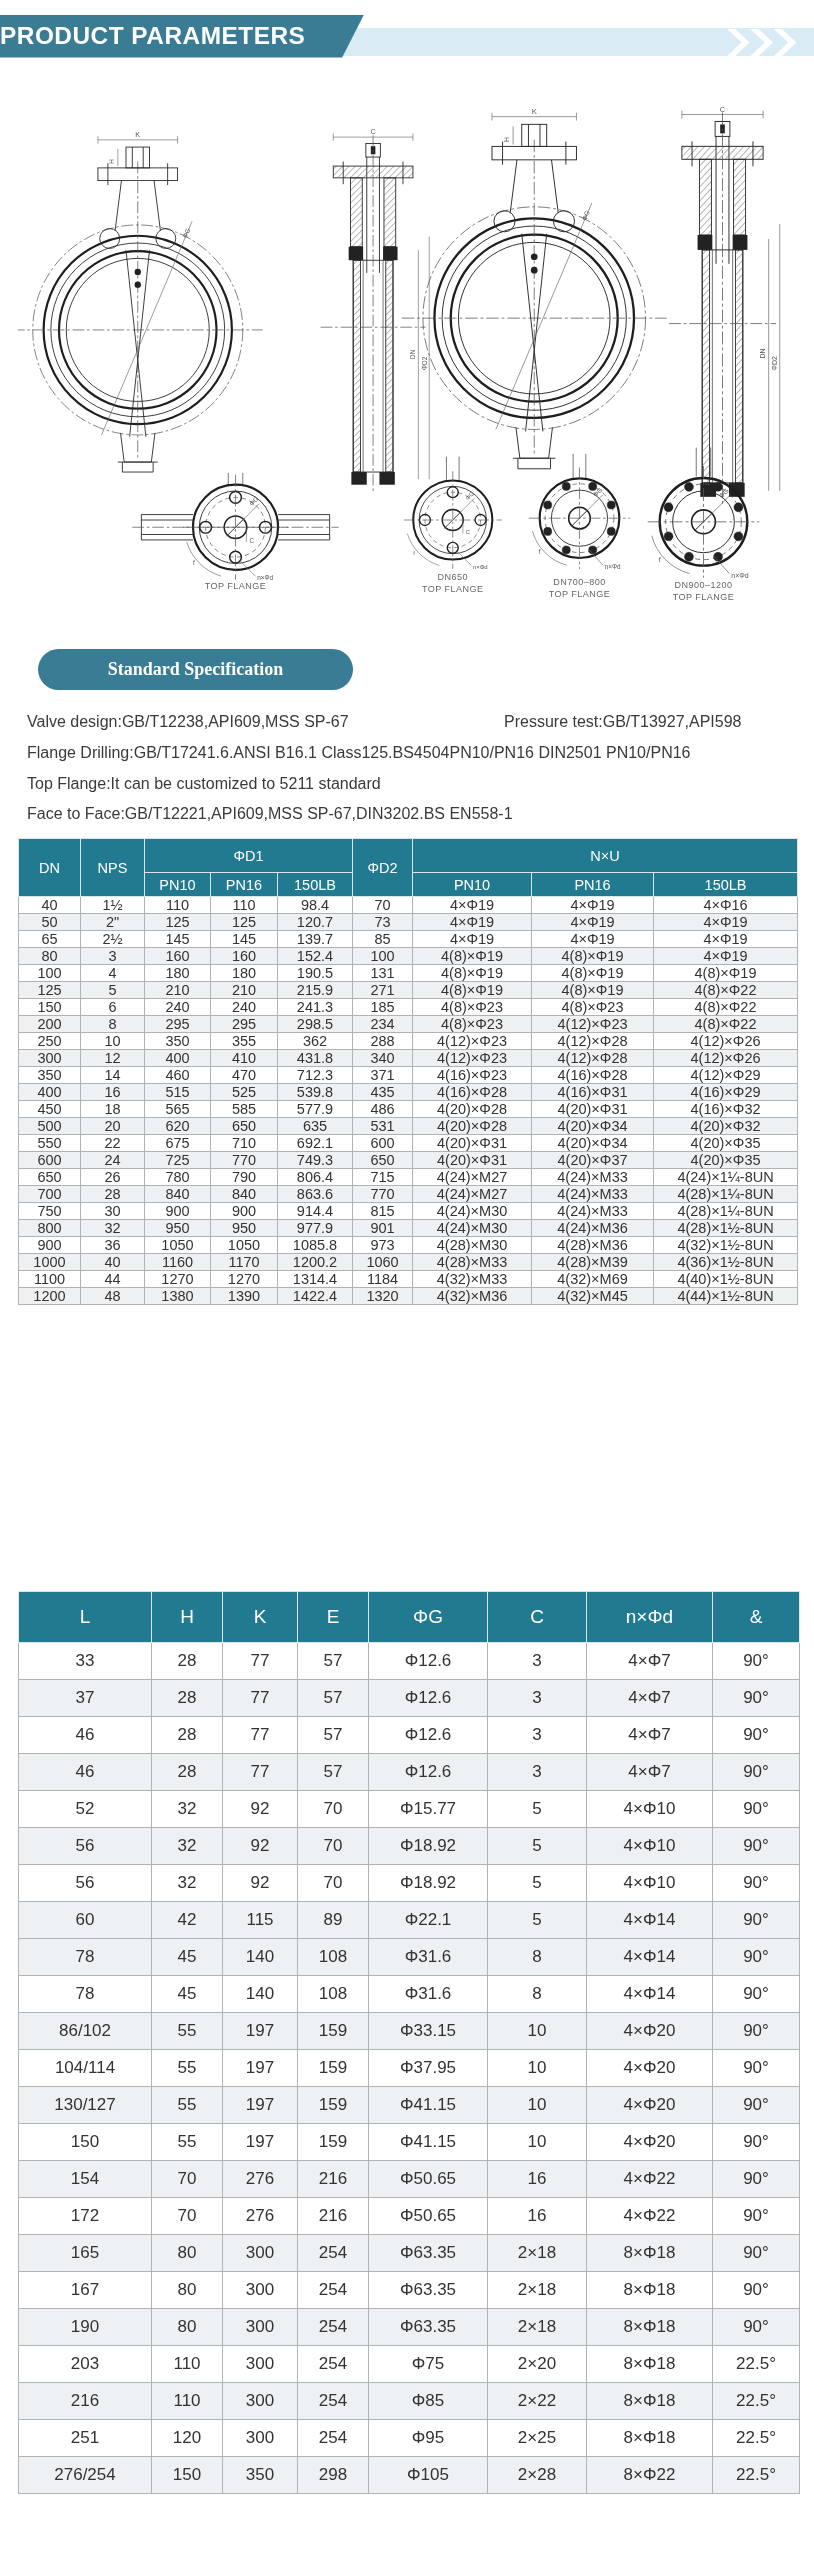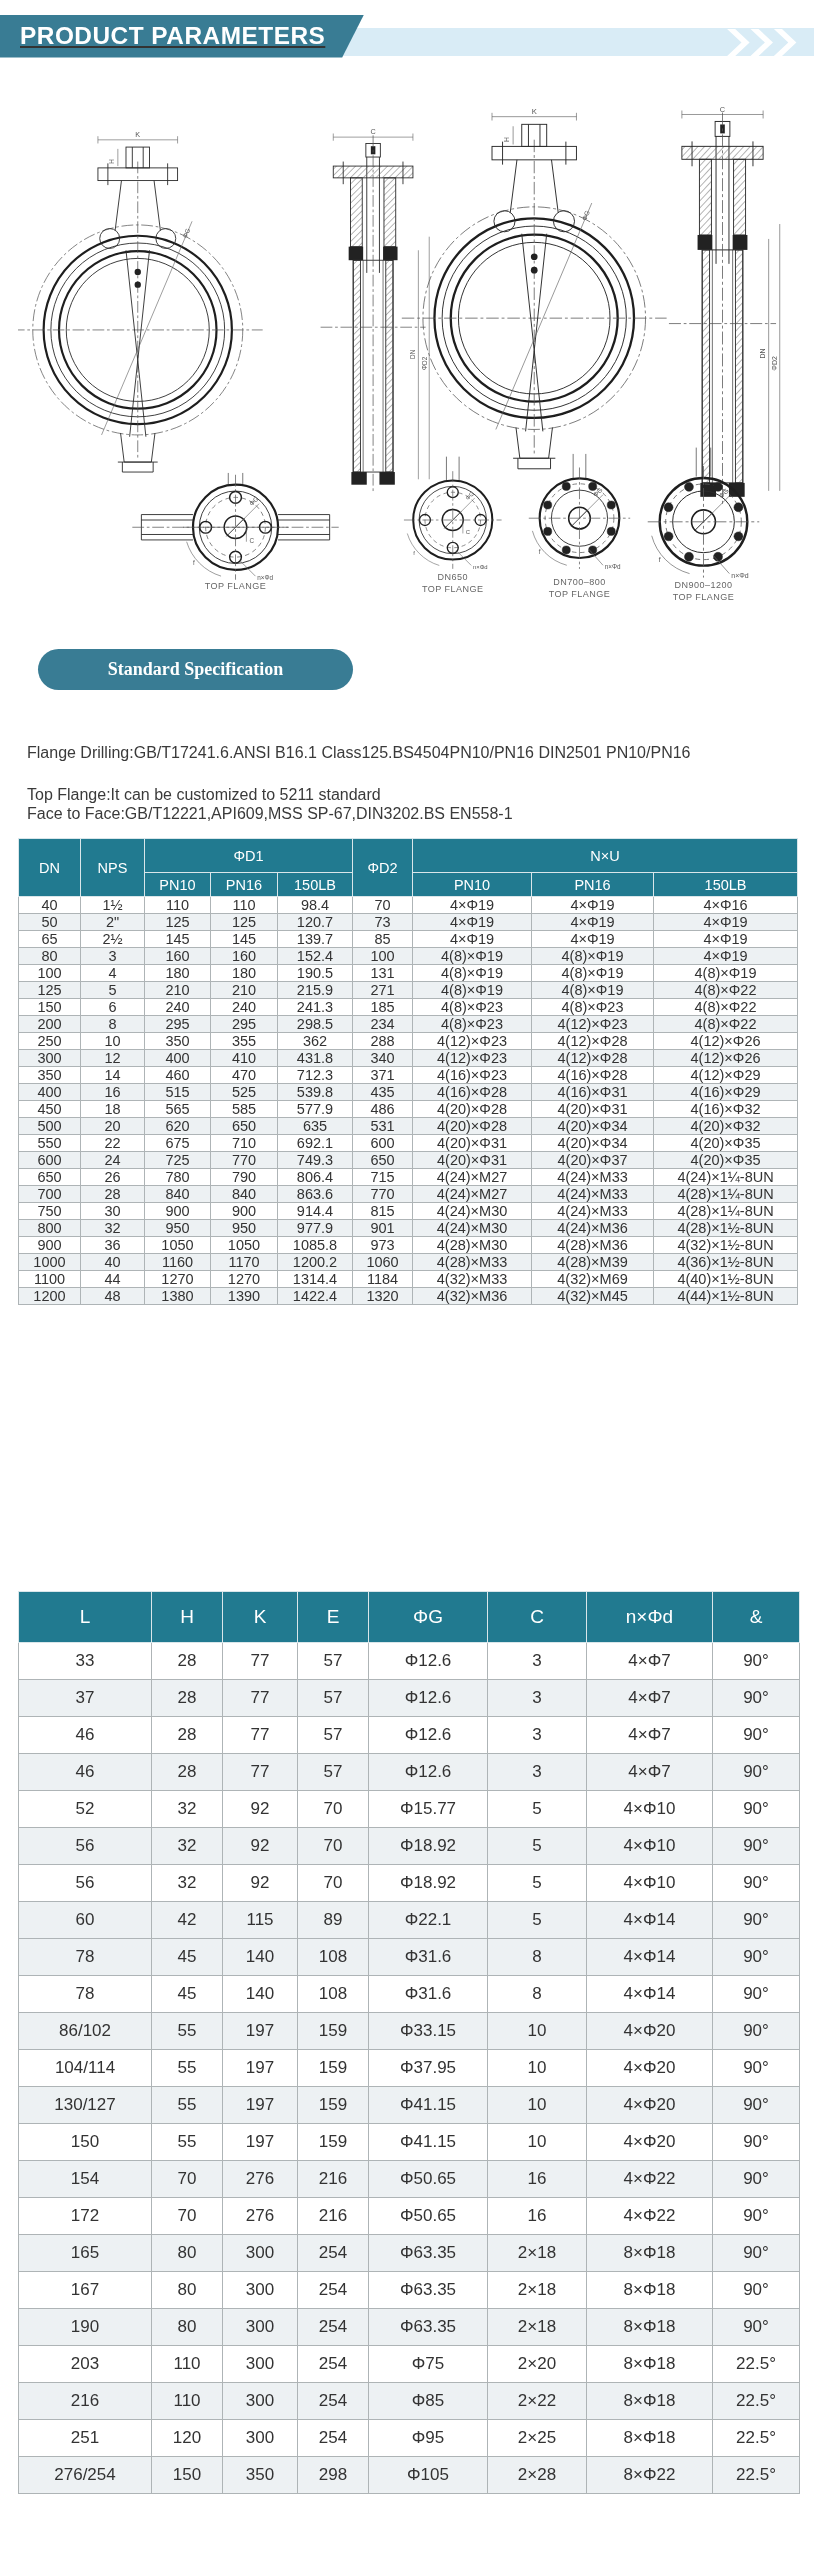--- a/index.html
+++ b/index.html
@@ -3,21 +3,21 @@
 <meta charset="utf-8">
 <style>
   html,body{margin:0;padding:0;background:#fff;}
   .page{position:relative;width:815px;height:2576px;background:#ffffff;overflow:hidden;
         font-family:"Liberation Sans",sans-serif;color:#333;}
 
   
   .banner-band{position:absolute;left:337px;top:28px;width:478px;height:28px;background:#d9ecf6;}
   .banner-main{position:absolute;left:0;top:14.5px;width:364px;height:43px;background:#397c94;
                clip-path:polygon(0 0,100% 0,94% 100%,0 100%);
-               display:flex;align-items:center;padding-left:20px;box-sizing:border-box;text-decoration:underline;}
+               display:flex;align-items:center;box-sizing:border-box;}
   .banner-main span{color:#fff;font-size:24.4px;font-weight:bold;letter-spacing:0.5px;white-space:nowrap;}
   .chevrons{position:absolute;right:14.5px;top:0.9px;}
 
   
   .dwg{position:absolute;left:18px;top:81px;}
   .ln{stroke:#2b2b2b;fill:none;stroke-width:1;}
   .thin{stroke:#2b2b2b;fill:none;stroke-width:.7;}
   .thick2{stroke:#1e1e1e;fill:none;stroke-width:2.4;}
   .thick15{stroke:#1e1e1e;fill:none;stroke-width:1.6;}
   .cl{stroke:#555;fill:none;stroke-width:.8;stroke-dasharray:13 3 3 3;}
@@ -223,22 +223,26 @@
     <text x="480" y="564" class="flbl">TOP FLANGE</text>
     <text x="620" y="557" class="flname">DN700–800</text>
     <text x="620" y="570" class="flbl">TOP FLANGE</text>
     <text x="757" y="560" class="flname">DN900–1200</text>
     <text x="757" y="573" class="flbl">TOP FLANGE</text>
   </svg>
 
   <div class="spec-pill">
     <span>Standard Specification</span>
   </div>
+  <div class="spec-line" style="top:713px;">
+    <span>Valve design:GB/T12238,API609,MSS SP-67</span>
+    <span class="spec-right">Pressure test:GB/T13927,API598</span>
+  </div>
   <div class="spec-line" style="top:744px;">Flange Drilling:GB/T17241.6.ANSI B16.1 Class125.BS4504PN10/PN16 DIN2501 PN10/PN16</div>
-  <div class="spec-line" style="top:775px;margin-top:11px;">Top Flange:It can be customized to 5211 standard</div>
+  <div class="spec-line" style="top:775px;">Top Flange:It can be customized to 5211 standard</div>
   <div class="spec-line" style="top:805px;">Face to Face:GB/T12221,API609,MSS SP-67,DIN3202.BS EN558-1</div>
 
   <table id="table1">
     <colgroup>
       <col style="width:62px">
         <col style="width:64px">
         <col style="width:66px">
       <col style="width:67px">
         <col style="width:75px">
         <col style="width:60px">

